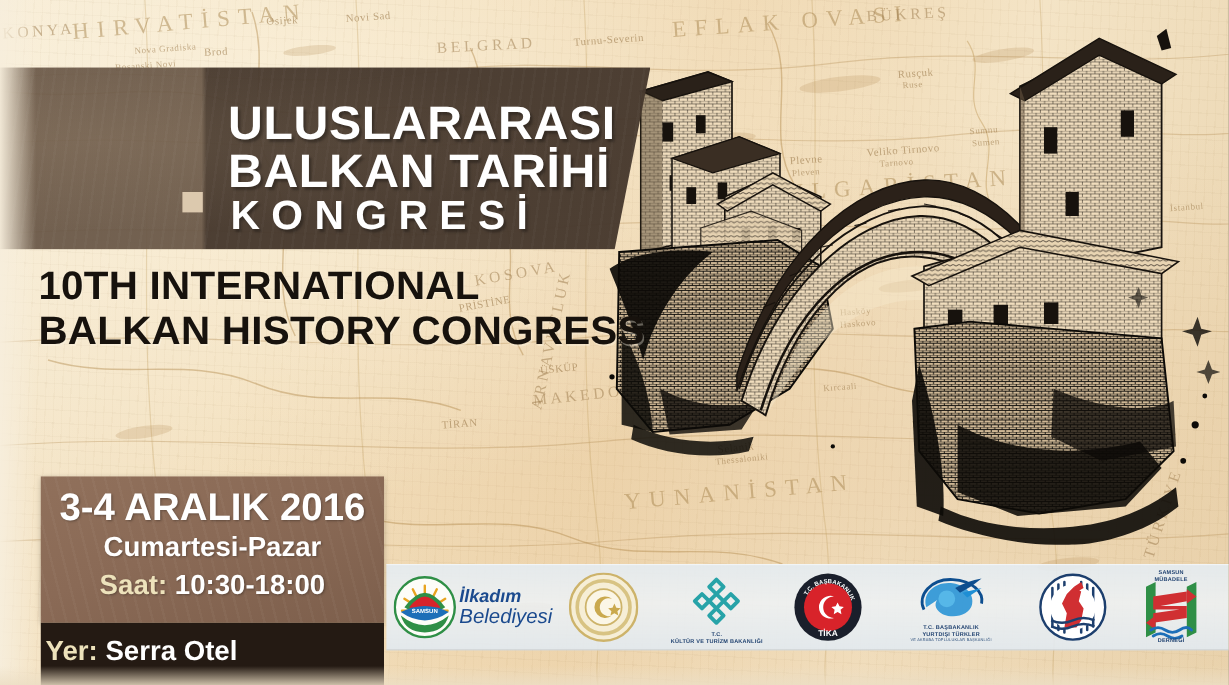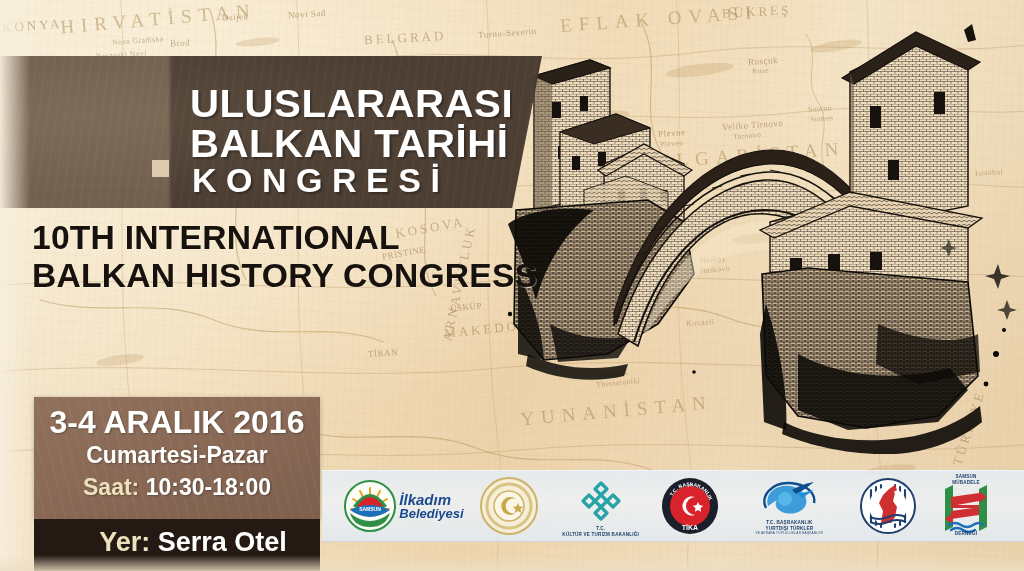--- a/index.html
+++ b/index.html
@@ -181,42 +181,42 @@
   .venue-block {
     position: absolute;
     left: 34px;
     top: 519px;
     width: 286px;
     height: 52px;
     background: #241a13;
   }
   .venue-text {
     position: absolute;
-    left: 16px; top: 8px;
+    left: 4px; top: 8px;
     width: 100%;
-    text-align: center;
+    text-align: left;
     color: #ffffff;
     font-weight: bold;
-    font-size: 27px;
+    font-size: 23px;
     line-height: 30px;
     white-space: nowrap;
   }
 
   
   .sponsor-bar {
     position: absolute;
     left: 322px;
     top: 470px;
     width: 702px;
     height: 72px;
     background: linear-gradient(180deg, rgba(228,236,242,0.90) 0%, rgba(238,243,247,0.86) 45%, rgba(226,234,241,0.90) 100%);
     display: flex;
     align-items: center;
     justify-content: space-between;
-    padding: 0 22px;
+    padding: 0 12px;
     box-sizing: border-box;
     border-top: 1px solid rgba(255,255,255,.55);
     border-bottom: 1px solid rgba(150,150,150,.25);
   }
   .logo {
     position: relative;
     height: 62px;
     display: flex;
     align-items: center;
     justify-content: center;
@@ -234,21 +234,21 @@
     letter-spacing: .2px;
     line-height: 5.4px;
     text-align: center;
   }
   .logo-cap.sub { font-size: 3.2px; color: #2a4d7a; font-weight: normal; }
 
   
   .ilk-wrap { display:flex; align-items:center; gap:3px; }
   .ilk-text { display:flex; flex-direction:column; line-height:1; }
   .ilk-t1 { font-size: 15px; font-weight: bold; color:#1b4a8e; font-style: italic; }
-  .ilk-t2 { font-size: 13px; font-weight: bold; color:#1b4a8e; font-style: italic; }
+  .ilk-t2 { font-size: 17px; font-weight: normal; color:#1b4a8e; font-style: italic; }
 
   
   .edge-left {
     position: absolute; left:0; top:0; width: 30px; height: 100%;
     background: linear-gradient(90deg, rgba(247,238,220,.95), rgba(247,238,220,0));
     pointer-events:none;
   }
   .edge-bottom {
     position: absolute; left:0; bottom:0; width:100%; height: 16px;
     background: linear-gradient(0deg, rgba(236,222,196,.85), rgba(236,222,196,0));

